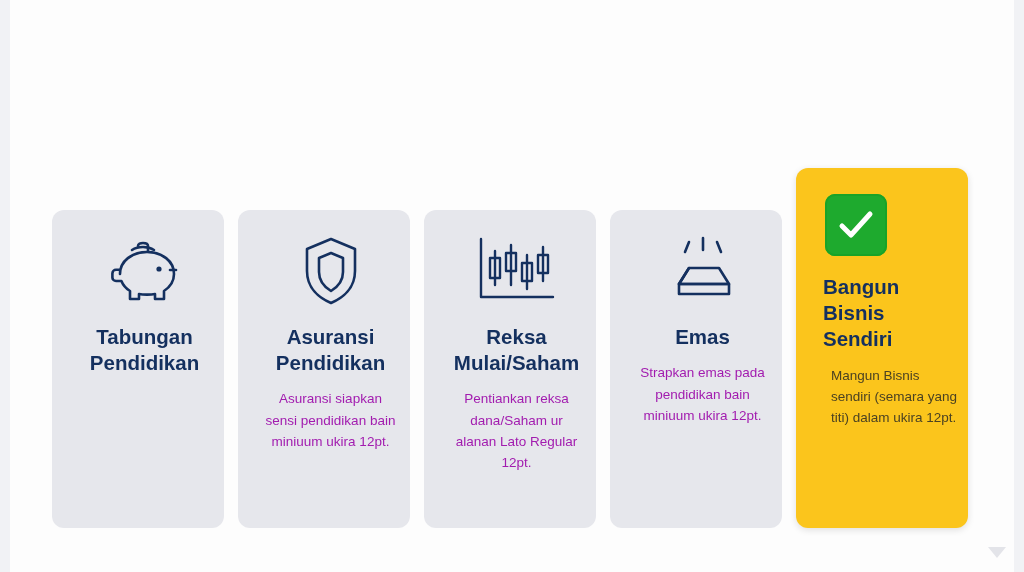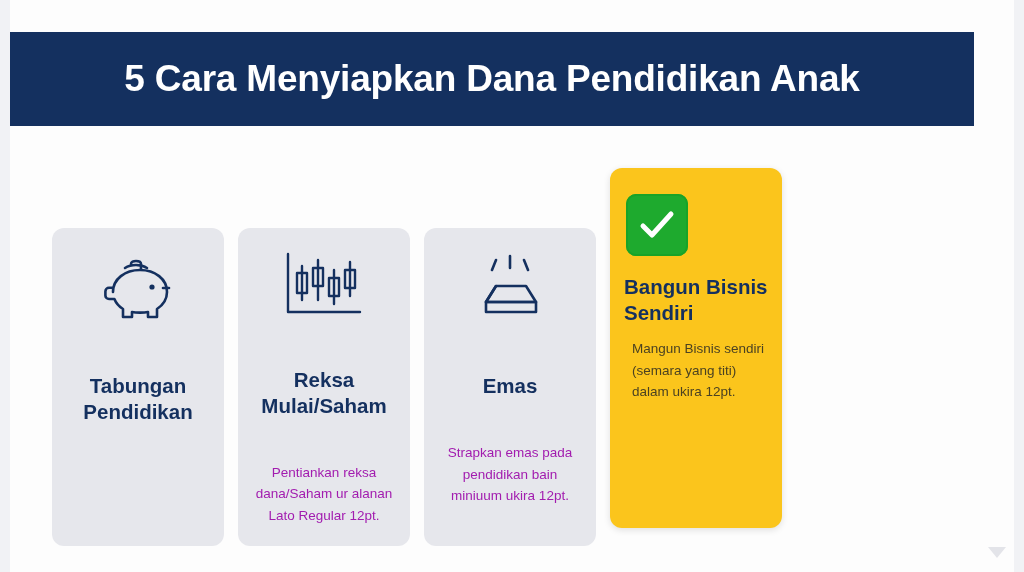--- a/index.html
+++ b/index.html
@@ -58,30 +58,29 @@
     width: 930px;
     height: 368px;
     display: flex;
     align-items: flex-start;
     gap: 14px;
   }
   .card {
     width: 172px;
     background: #e6e7ec;
     border-radius: 12px;
-    padding: 18px 14px 20px 14px;
+    padding: 18px 14px 20px 27px;
     box-sizing: border-box;
     display: flex;
     flex-direction: column;
     align-items: flex-start;
   }
   .card.plain {
-    margin-top: 60px;
+    margin-top: 42px;
     height: 318px;
-    gap: 31px;
   }
   .card.highlight {
     background: #fbc51c;
     height: 360px;
     margin-top: 0;
     box-shadow: 0 2px 7px rgba(0,0,0,0.12);
   }
   .card-icon {
     height: 86px;
     width: 100%;
@@ -148,39 +147,46 @@
   svg.icon { display: block; }
 </style>
 </head>
 <body>
 
 <div id="canvas">
 
   <div class="rail left"></div>
   <div class="rail right"></div>
 
-  <div id="header-bar">
-    <div id="header-title">5 Cara Menyiapkan Dana Pendidikan Anak</div>
-  </div>
 
   <div id="cards">
 
     <div class="card plain">
       <div class="card-icon">
         <svg class="icon" width="86" height="70" viewBox="0 0 86 70" fill="none" stroke="#14305f" stroke-width="2.6" stroke-linecap="round" stroke-linejoin="round">
           <path d="M30 14c6-4 16-4 22 0"></path>
           <path d="M36 10c0-4 10-4 10 0v5"></path>
           <path d="M18 38c0-13 12-22 27-22s27 9 27 22c0 7-4 13-10 17v8h-9v-5c-2 .4-5 .6-8 .6s-6-.2-8-.6v5h-9v-8c-4-2.5-7-6-8.6-10H14c-2 0-3.6-1.6-3.6-3.6v-4c0-2 1.6-3.6 3.6-3.6h4.2z"></path>
           <circle cx="57" cy="33" r="2.6" fill="#14305f" stroke="none"></circle>
           <path d="M68 34h6"></path>
         </svg>
       </div>
       <div class="card-title">Tabungan Pendidikan</div>
     </div>
 
+    <div class="card plain">
+      <div class="card-icon">
+        <svg class="icon" width="68" height="76" viewBox="0 0 68 76" fill="none" stroke="#14305f" stroke-width="2.6" stroke-linecap="round" stroke-linejoin="round">
+          <path d="M34 6 10 16v22c0 17 12 27 24 32 12-5 24-15 24-32V16z"></path>
+          <path d="M34 20 22 25v14c0 10 7 16 12 19 5-3 12-9 12-19V25z"></path>
+        </svg>
+      </div>
+      <div class="card-title">Asuransi Pendidikan</div>
+      <div class="card-body">Asuransi siapkan sensi pendidikan bain miniuum ukira 12pt.</div>
+    </div>
 
     <div class="card plain">
       <div class="card-icon">
         <svg class="icon" width="92" height="76" viewBox="0 0 92 76" fill="none" stroke="#14305f" stroke-width="2.4" stroke-linecap="round" stroke-linejoin="round">
           <path d="M10 6v58h72"></path>
           <path d="M24 18v34"></path>
             <rect x="19" y="25" width="10" height="20"></rect>
           <path d="M40 12v40"></path>
             <rect x="35" y="20" width="10" height="18"></rect>
           <path d="M56 22v34"></path>

